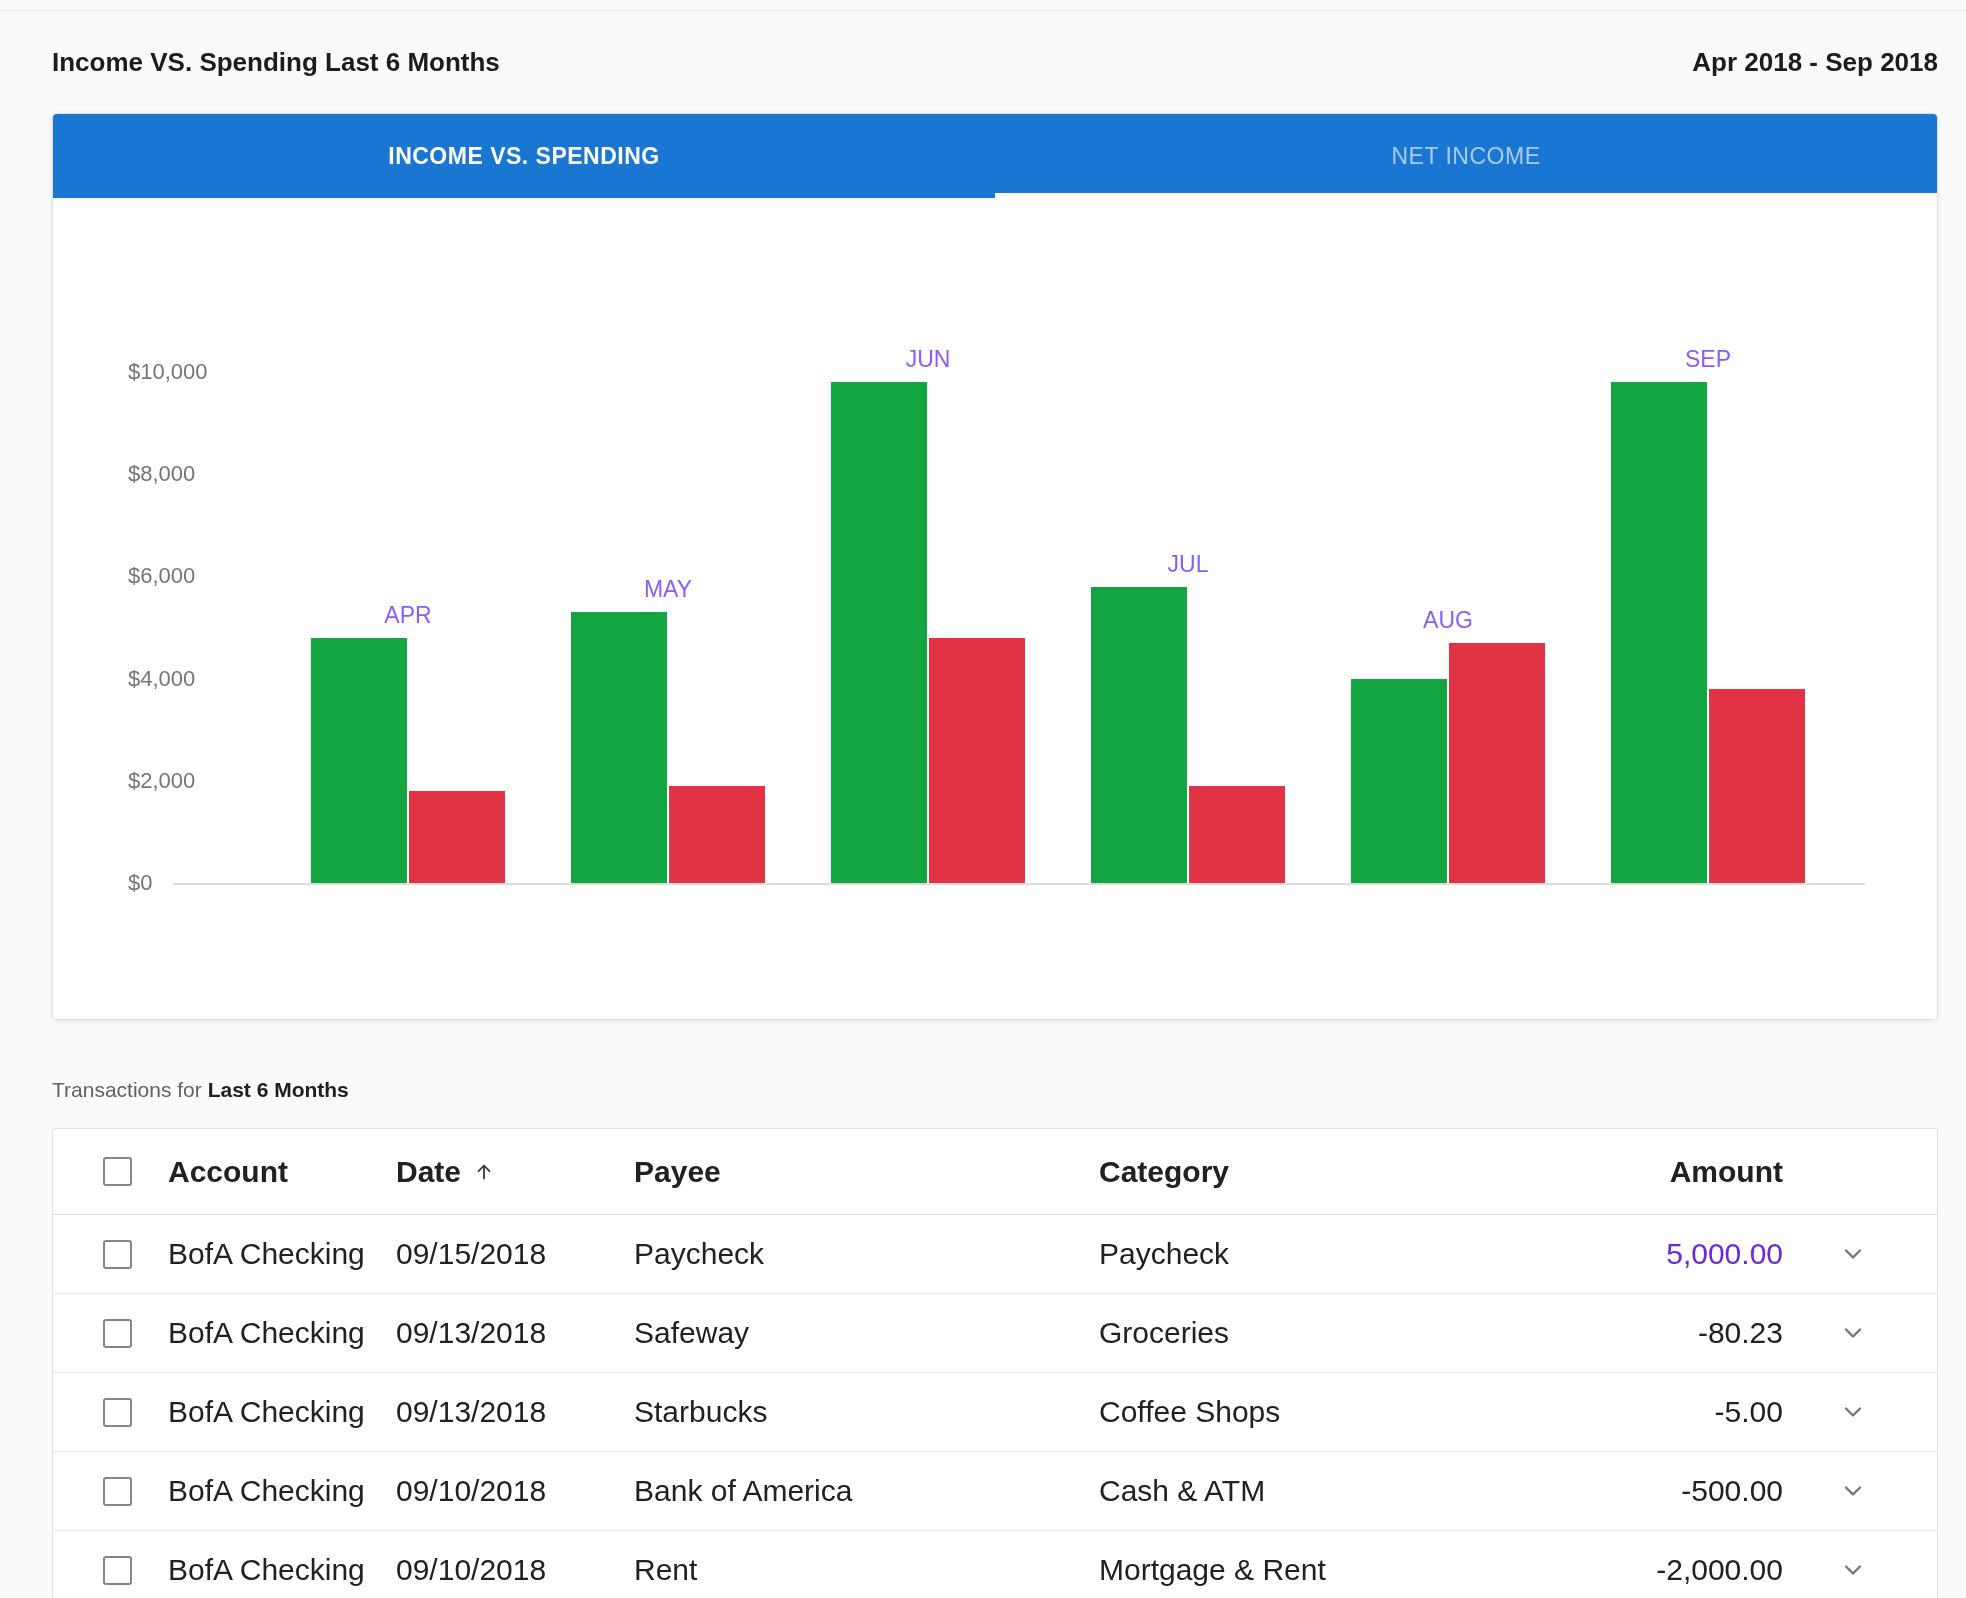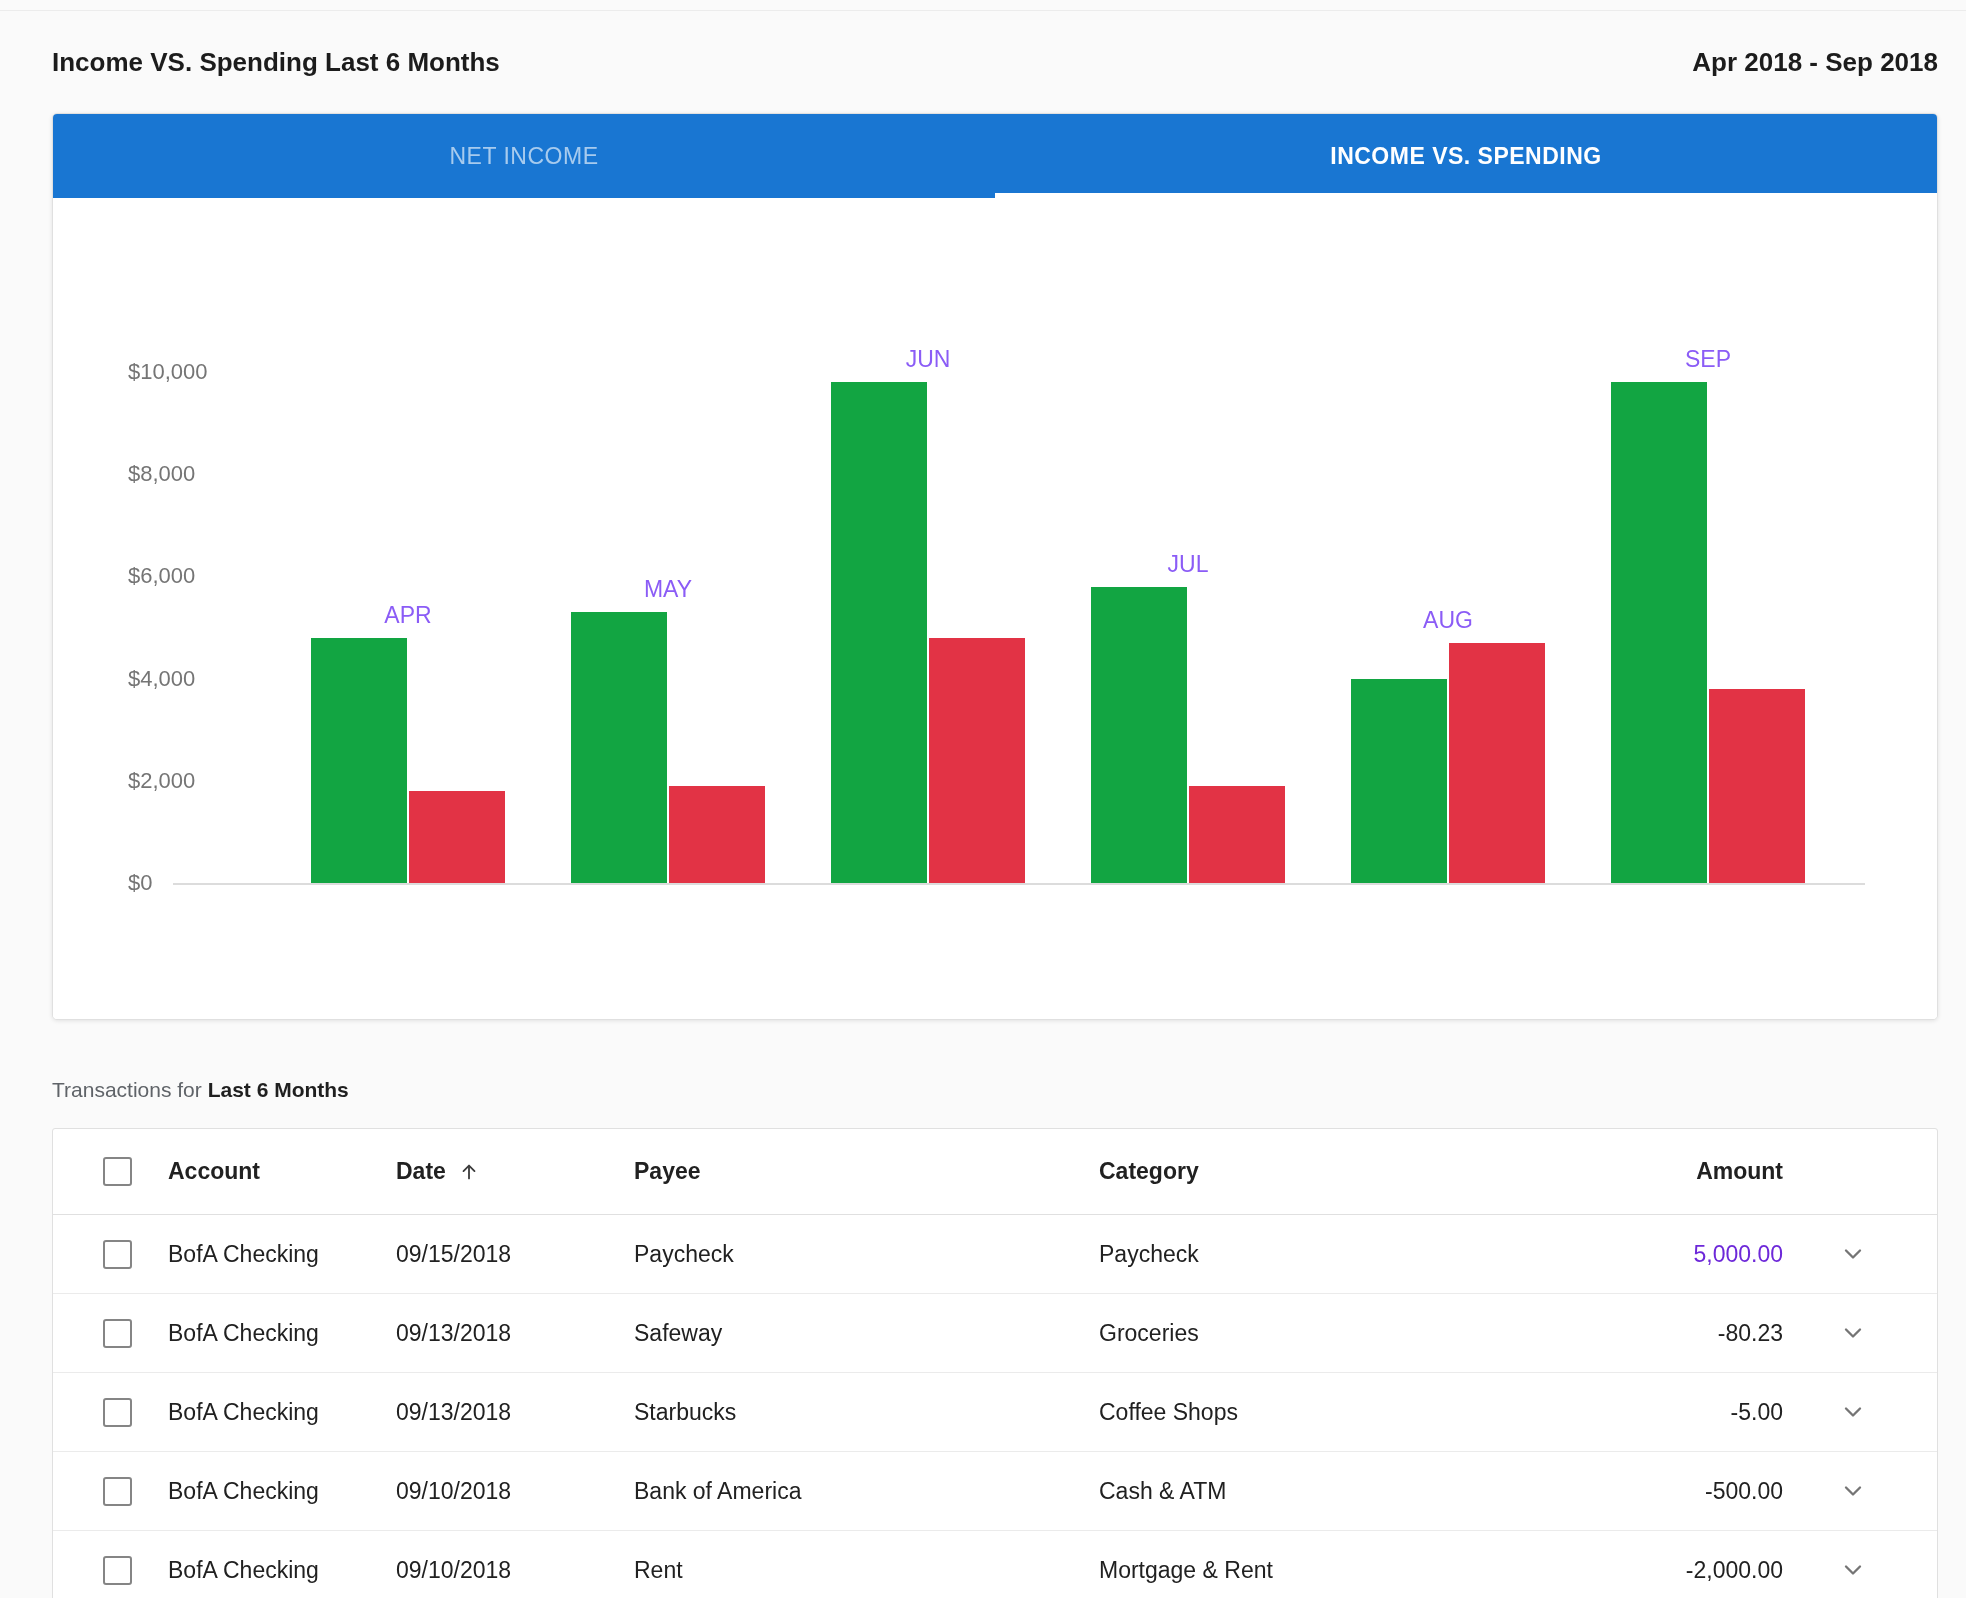--- a/index.html
+++ b/index.html
@@ -64,21 +64,21 @@
     display:flex; align-items:center;
     padding:0 14px 0 50px;
   }
   .t-header { height:86px; border-bottom:1px solid #e0e0e0; font-weight:700; }
   .t-row { height:79px; border-bottom:1px solid #ebebeb; }
   .cb {
     width:29px; height:29px; flex:none;
     border:2px solid #858585; border-radius:3px;
     margin-right:36px; background:#fff; cursor:pointer;
   }
-  .col { font-size:23px; }
+  .col { font-size:30px; }
   .col.account { width:228px; }
   .col.date { width:238px; display:flex; align-items:center; gap:6px; }
   .col.payee { width:465px; }
   .col.category { flex:1; }
   .col.amount { width:190px; text-align:right; }
   .col.amount.pos { color:#6d28d9; }
   .chev { width:140px; display:flex; justify-content:center; align-items:center; cursor:pointer; }
   .sort-icon { display:inline-flex; margin-left:6px; }
 </style>
 </head>
@@ -88,22 +88,22 @@
 
 <div class="page">
 
   <div class="page-header">
     <div class="page-title">Income VS. Spending Last 6 Months</div>
     <div class="date-range">Apr 2018 - Sep 2018</div>
   </div>
 
   <div class="chart-card">
     <div class="tabbar">
+      <div class="tab active">INCOME VS. SPENDING</div>
       <div class="tab">NET INCOME</div>
-      <div class="tab active">INCOME VS. SPENDING</div>
       <div class="tab-indicator"></div>
     </div>
     <div class="chart-area">
         <div class="ytick" style="top: 160px;">$10,000</div>
         <div class="ytick" style="top: 262.2px;">$8,000</div>
         <div class="ytick" style="top: 364.4px;">$6,000</div>
         <div class="ytick" style="top: 466.6px;">$4,000</div>
         <div class="ytick" style="top: 568.8px;">$2,000</div>
         <div class="ytick" style="top: 671px;">$0</div>
         <div class="axis-line"></div>

